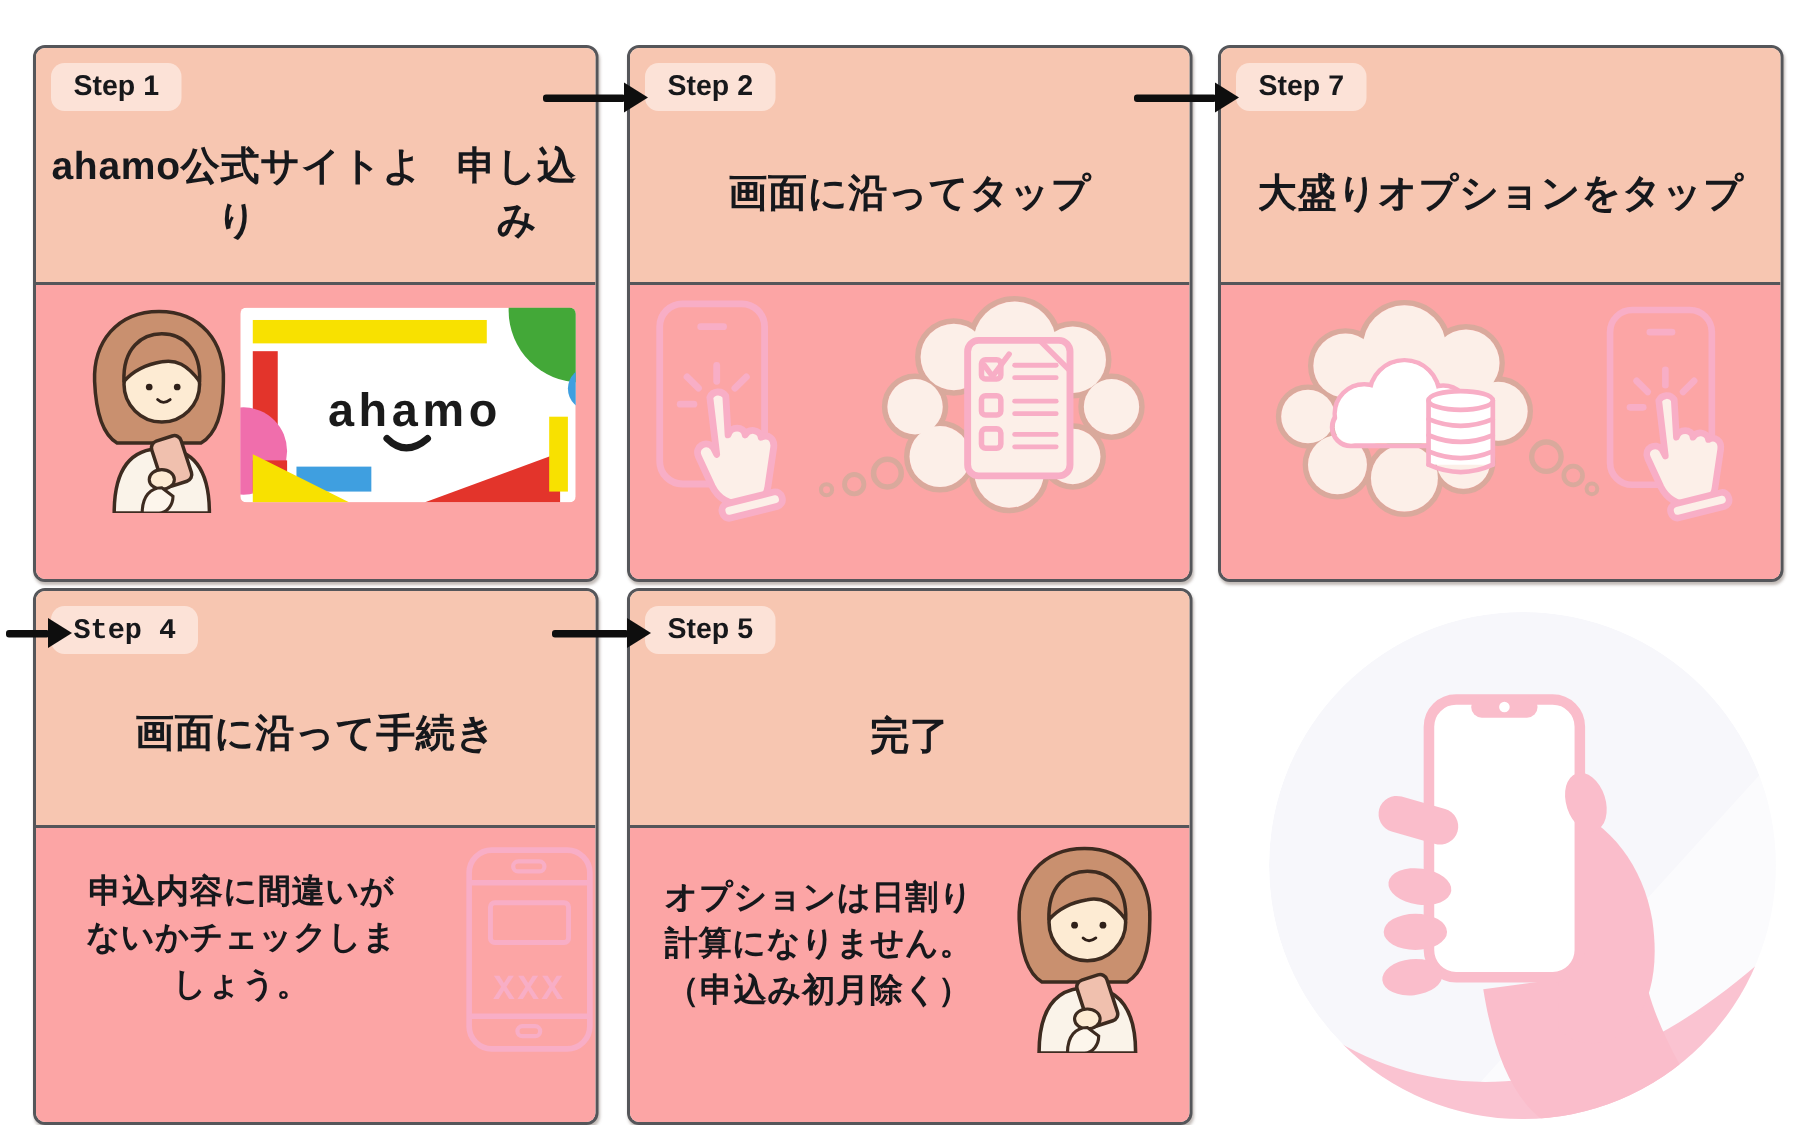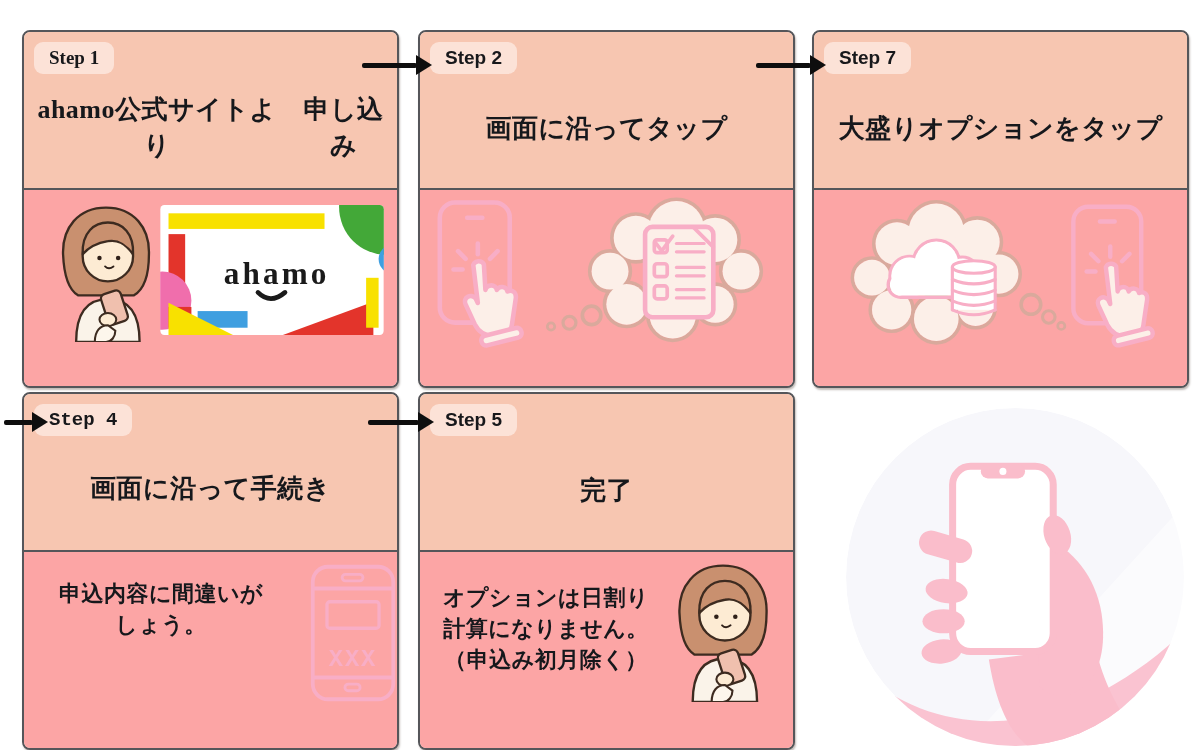--- a/index.html
+++ b/index.html
@@ -35,21 +35,21 @@
   .arrow{position:absolute;height:20px;display:flex;align-items:center;z-index:6;}
   .arrow .shaft{height:5px;background:#0e0e0e;flex:1;border-radius:2px;}
   .arrow .head{
     width:0;height:0;border-top:10px solid transparent;border-bottom:10px solid transparent;
     border-left:16px solid #0e0e0e;margin-left:-1px;
   }
   #arrow-1{left:362px;top:55px;width:70px;}
   #arrow-2{left:756px;top:55px;width:70px;}
   #arrow-3{left:4px;top:412px;width:44px;}
   #arrow-4{left:368px;top:412px;width:66px;}
-  #card-1{left:22px;top:30px;font-family:Liberation Serif, serif;}
+  #card-1{left:22px;top:30px;}
   #card-2{left:418px;top:30px;}
   #card-3{left:812px;top:30px;}
   #card-4{left:22px;top:392px;font-family:Liberation Mono, monospace;}
   #card-5{left:418px;top:392px;}
   #deco-circle{left:846px;top:408px;width:338px;height:338px;z-index:1;}
 </style>
 </head>
 <body>
 
 <div class="step-card" id="card-1">
@@ -242,20 +242,21 @@
   <div class="card-header">
     <div class="step-badge">Step 4</div>
     <div class="card-title">
       <span>画面に沿って</span>
       <span>手続き</span>
     </div>
   </div>
   <div class="card-body">
     <div class="body-text" style="left:6px;top:28px;width:262px">
       <div>申込内容に間違いが</div>
+      <div>ないかチェックしま</div>
       <div>しょう。</div>
     </div>
 
     <svg class="abs" style="left:284px;top:10px;width:90px;height:142px" viewBox="0 0 95 150">
       <g stroke="#f8aec6" stroke-width="4" fill="none" stroke-linecap="round">
         <rect x="5" y="5" width="85" height="140" rx="16"></rect>
         <rect x="36" y="13" width="22" height="7" rx="3.5" stroke-width="3"></rect>
         <path d="M7 28 H88"></path>
         <rect x="20" y="42" width="55" height="28" rx="3" stroke-width="3.5"></rect>
         <path d="M7 122 H88"></path>

